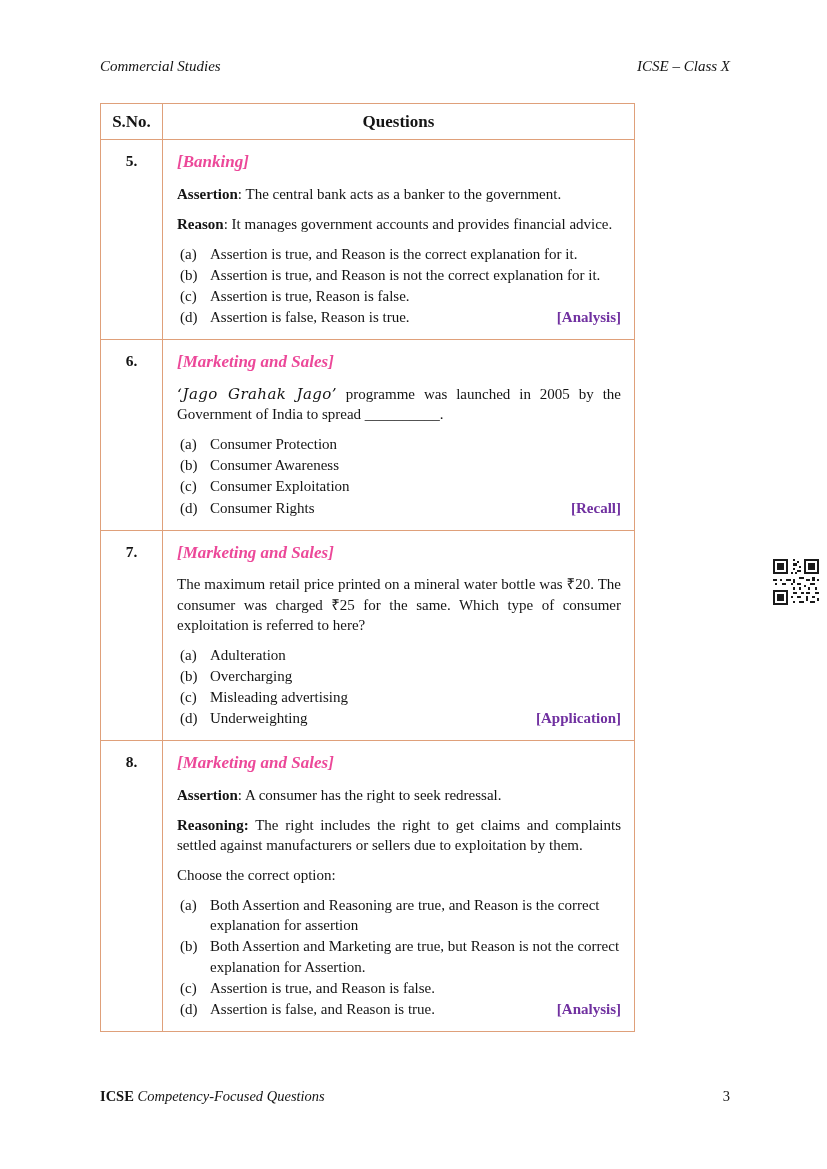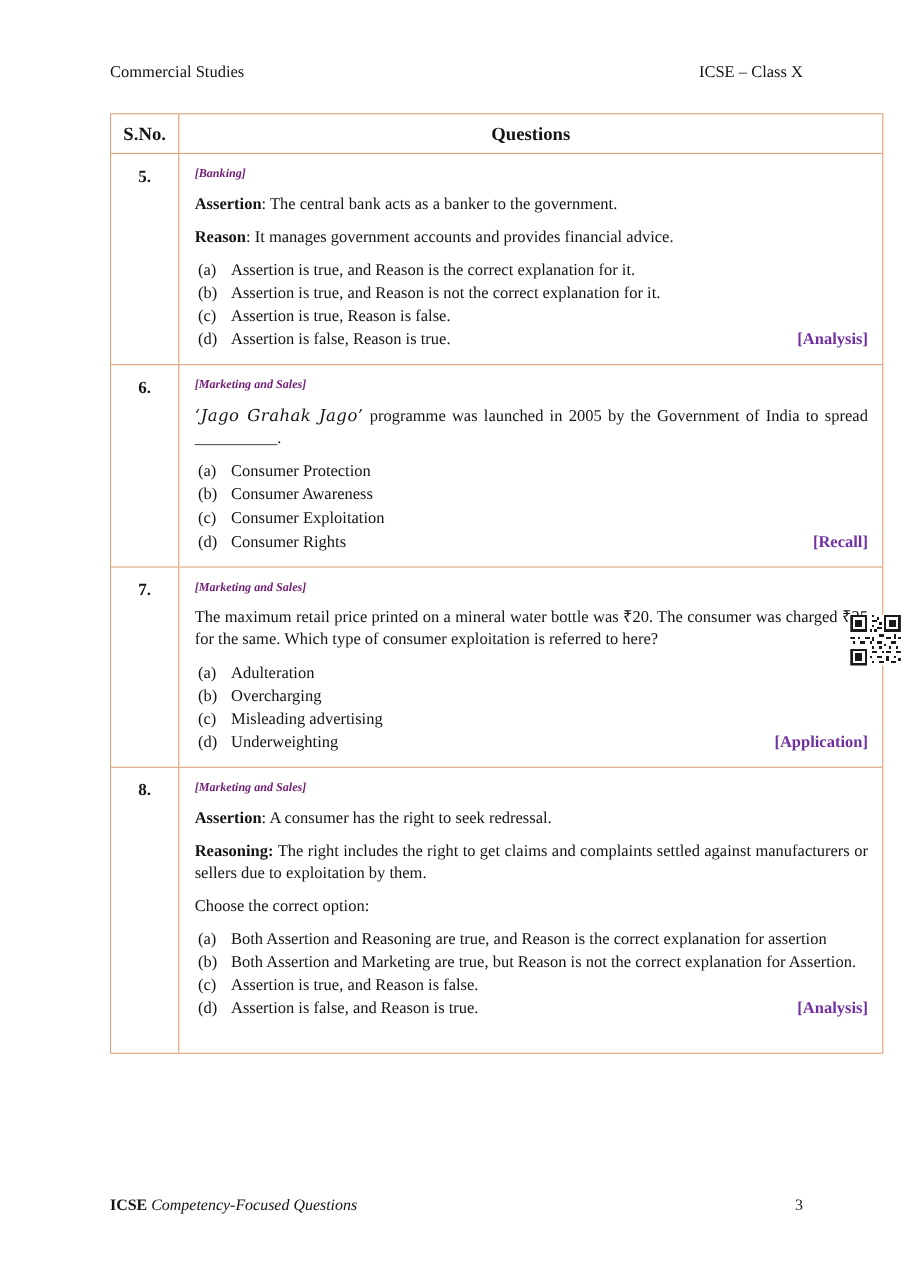--- a/index.html
+++ b/index.html
@@ -4,40 +4,40 @@
 <style>
   html,body{margin:0;padding:0;background:#ffffff;}
   .sheet{
     position:relative;width:827px;height:1169px;background:#ffffff;
     font-family:"Liberation Serif", serif;color:#141414;overflow:hidden;
   }
   
   .doc-header{
     position:absolute;top:58px;left:100px;right:97px;
     display:flex;justify-content:space-between;
-    font-size:15px;gap:48px;
+    font-style:italic;font-size:15px;gap:48px;
   }
   
   .qtable{
-    position:absolute;top:103px;left:100px;width:703px;
+    position:absolute;top:103px;left:100px;width:535px;
     border:1.5px solid #dfa07a;box-sizing:border-box;background:#fff;
   }
   .thead{display:flex;}
   .th-sno{
     width:62px;flex:none;box-sizing:border-box;border-right:1.5px solid #dfa07a;
     text-align:center;font-weight:bold;font-size:17px;padding:8px 0 7px 0;
   }
   .th-q{flex:1;text-align:center;font-weight:bold;font-size:17px;padding:8px 0 7px 0;}
   .qrow{display:flex;border-top:1.5px solid #dfa07a;}
   .cell-sno{
     width:62px;flex:none;box-sizing:border-box;border-right:1.5px solid #dfa07a;
     text-align:center;font-weight:bold;font-size:15.5px;padding-top:12px;
   }
   .cell-body{flex:1;padding:10px 13px 12px 14px;font-size:15px;line-height:1.34;}
-  .category{color:#701a75;font-style:italic;font-weight:bold;margin:1px 0 10px 0;font-size:11px;}
+  .category{color:#ec4899;font-style:italic;font-weight:bold;margin:1px 0 10px 0;font-size:17px;}
   .para{margin:0 0 10px 0;text-align:justify;}
   .plabel{font-weight:bold;}
   .script{font-style:italic;font-family:"DejaVu Serif", serif;letter-spacing:0.4px;}
   .options{margin-top:2px;}
   .opt{display:flex;align-items:flex-start;margin-top:1px;}
   .opt-letter{width:33px;flex:none;padding-left:3px;box-sizing:border-box;}
   .opt-text{flex:1;}
   .tag{color:#7030a0;font-weight:bold;white-space:nowrap;margin-left:4px;align-self:flex-end;}
   .row-q5{min-height:177px;}
   .row-q6{min-height:163px;}

